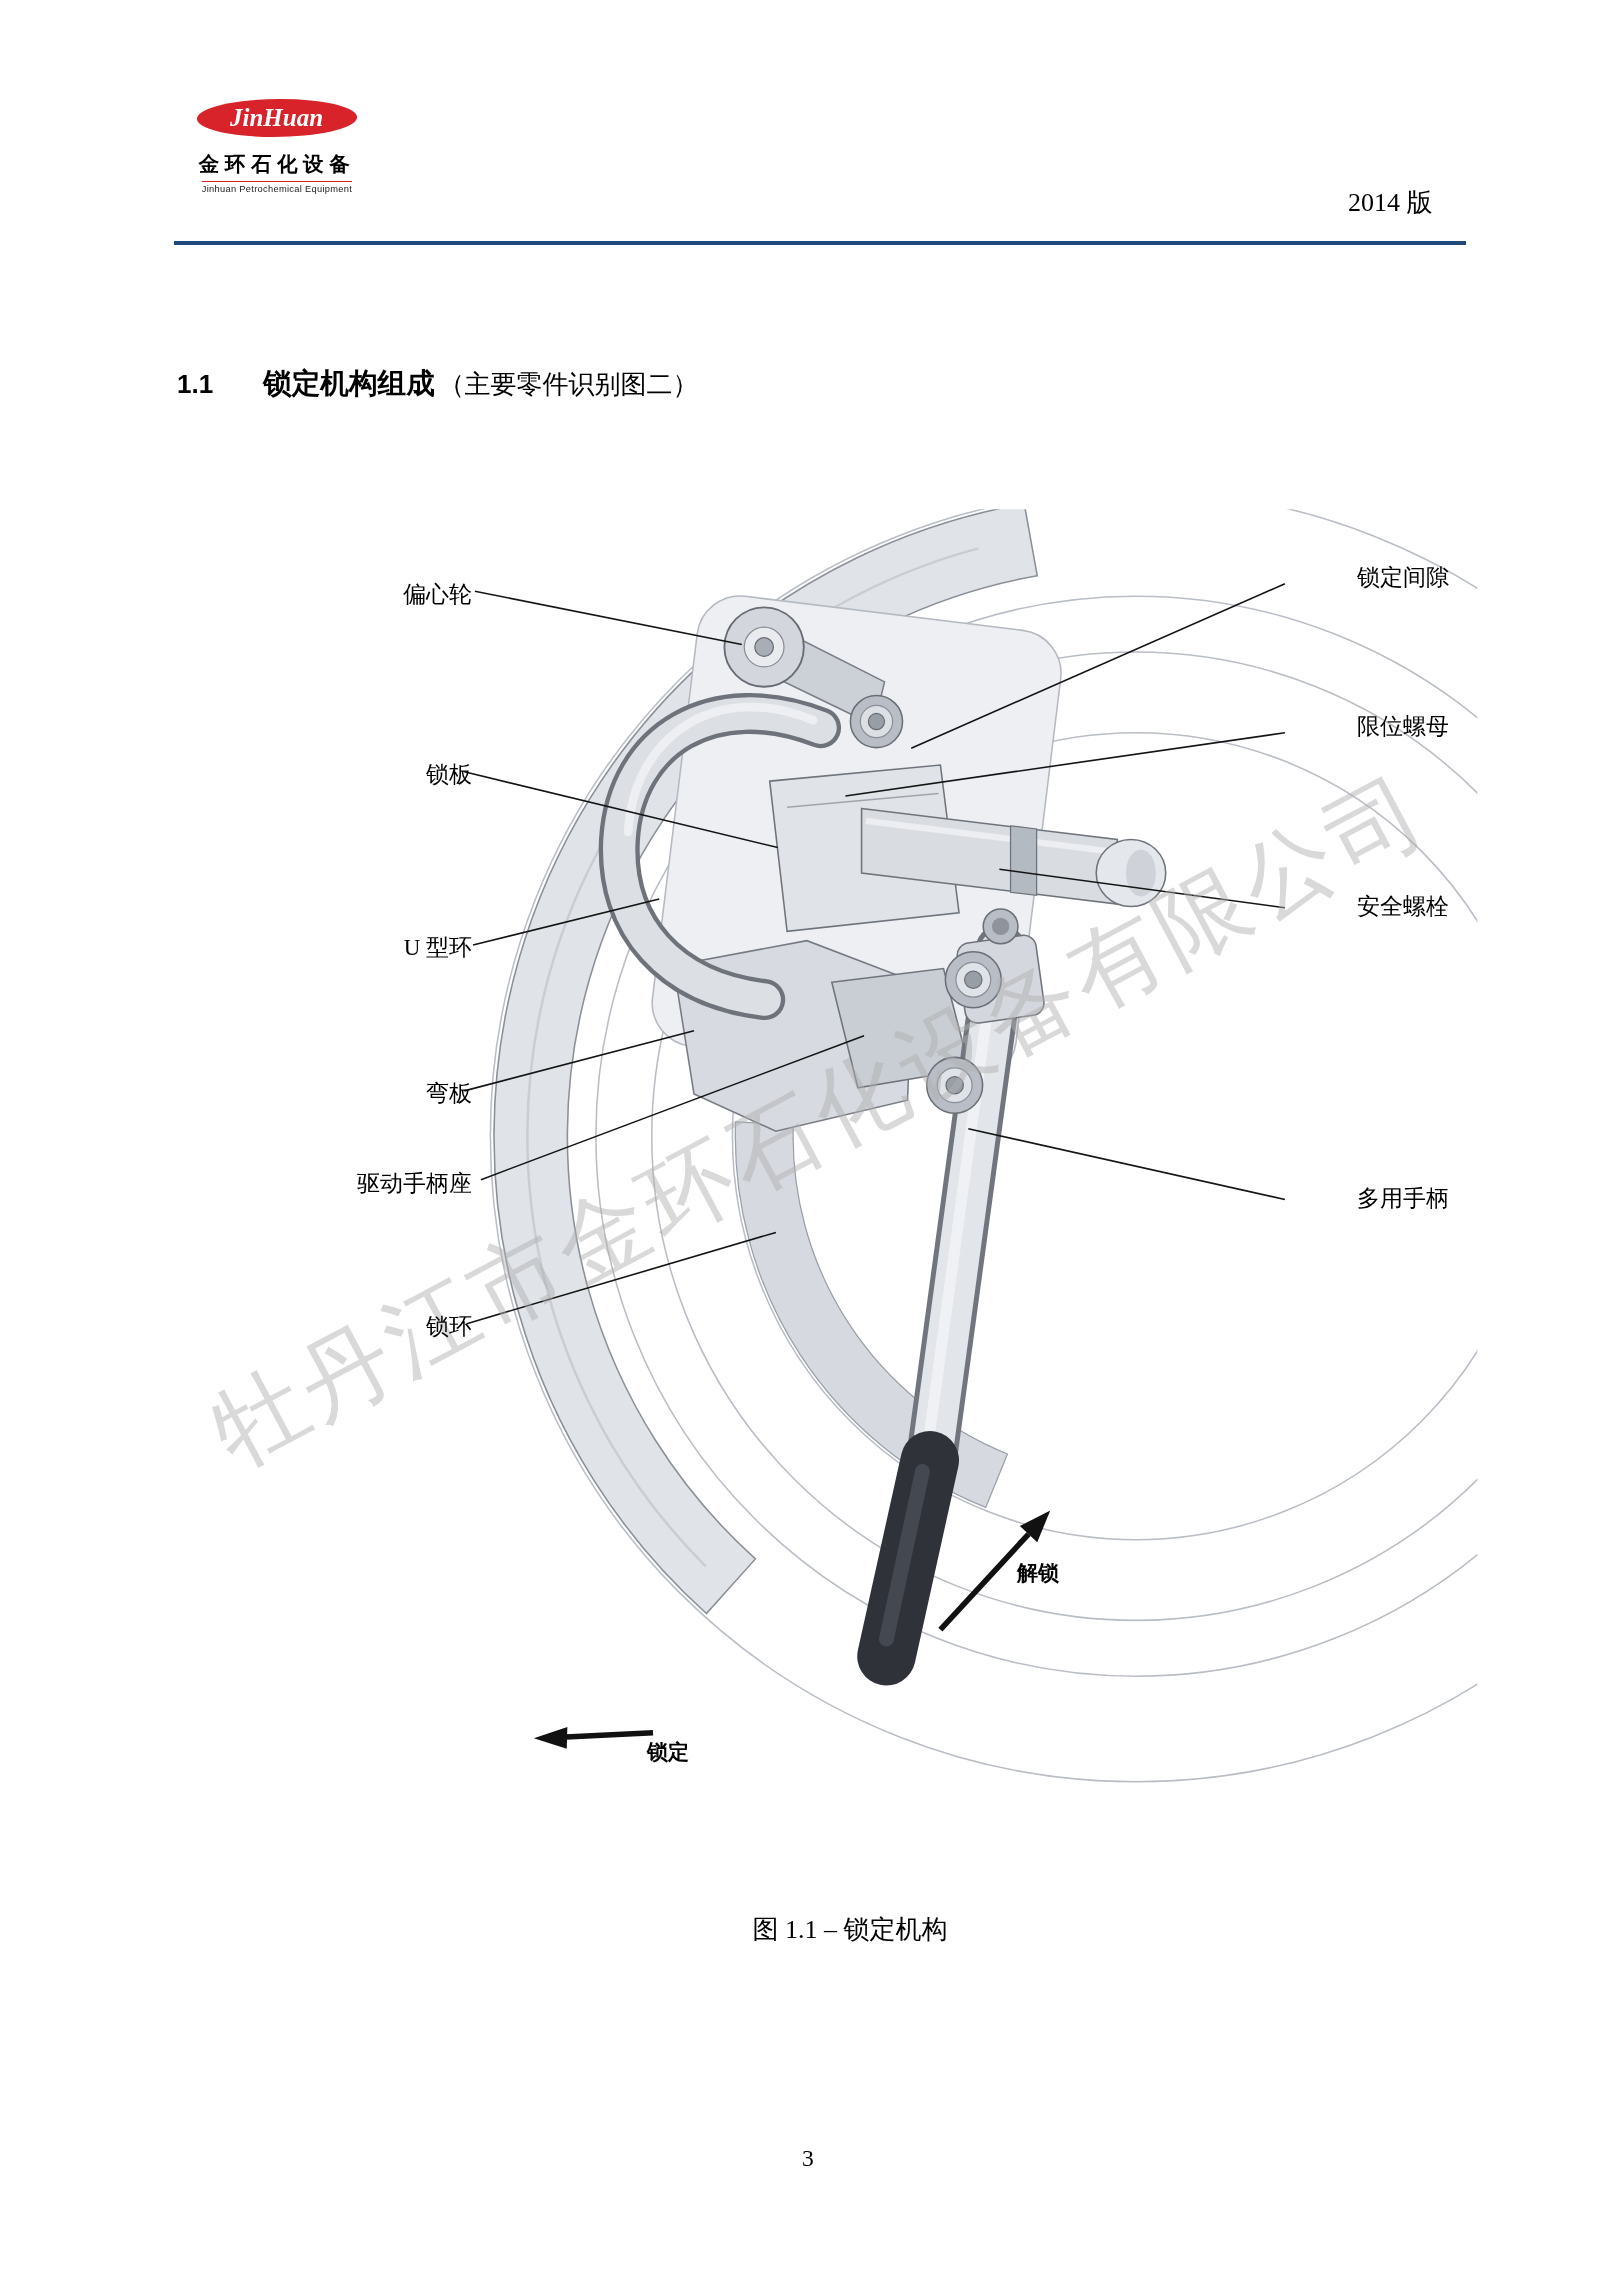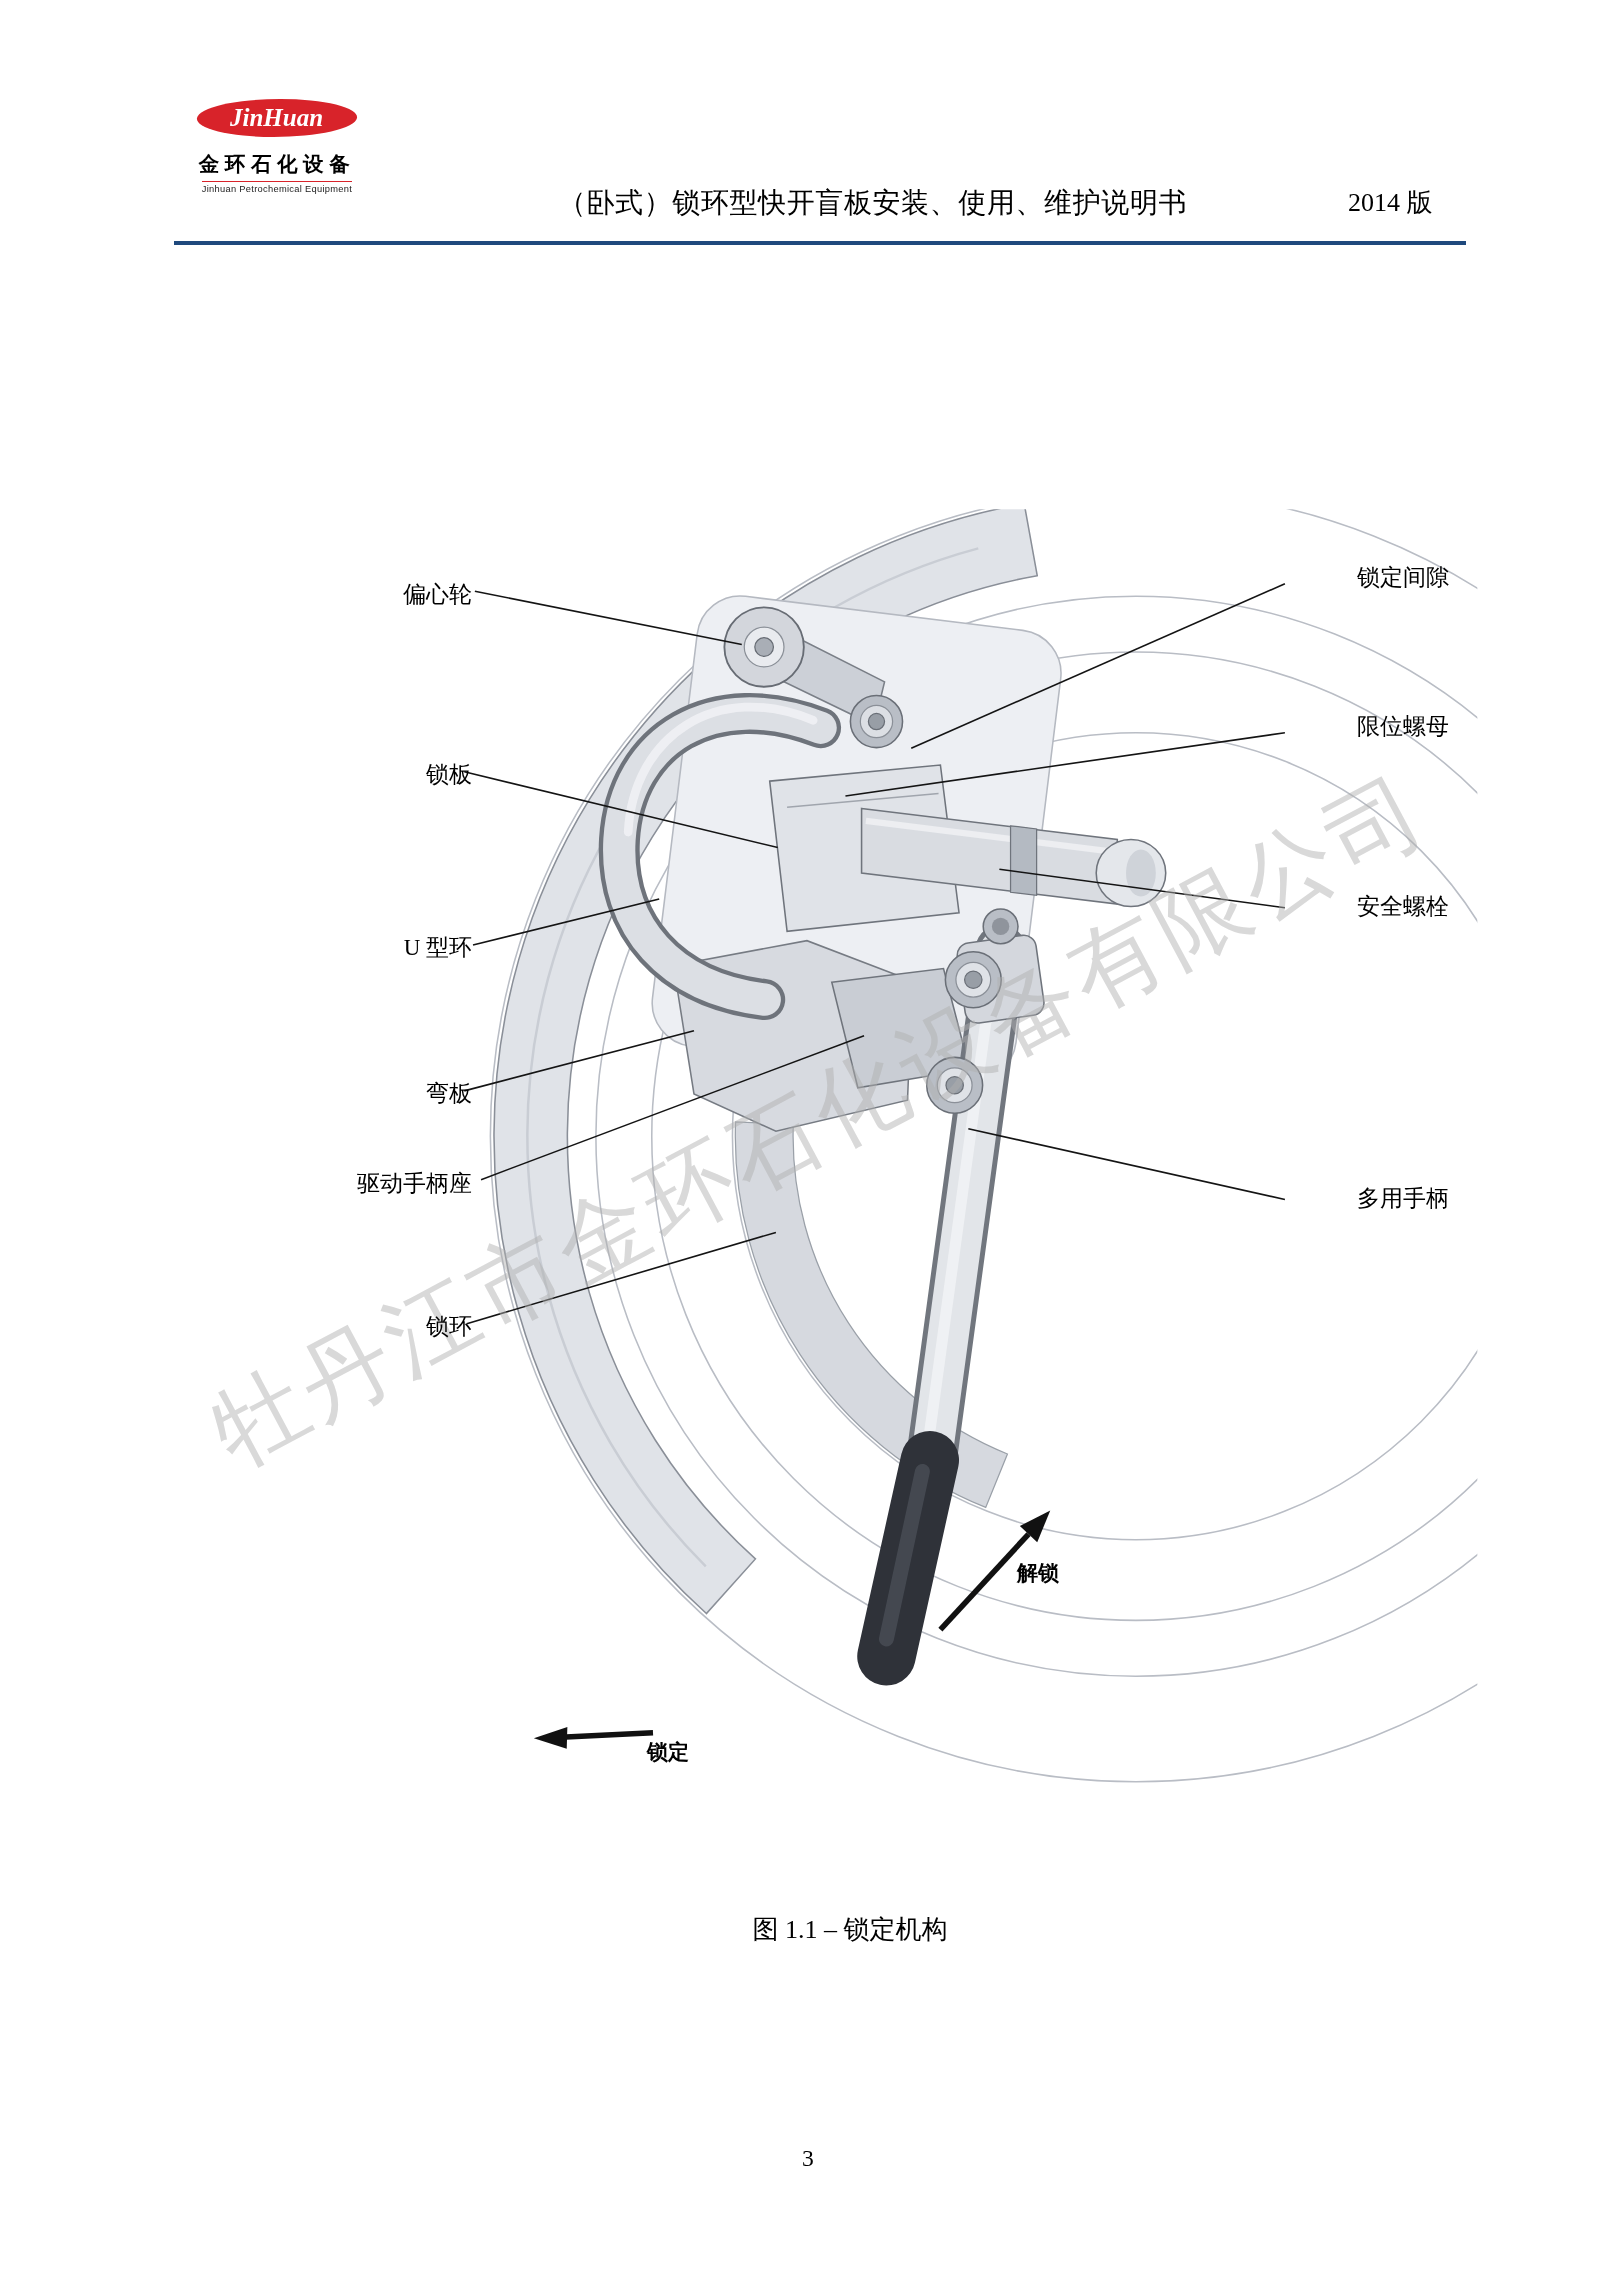--- a/index.html
+++ b/index.html
@@ -51,24 +51,28 @@
 
 <div class="page">
 
   <div class="logo">
     <div class="logo-swoosh">
       <span class="logo-script">JinHuan</span>
     </div>
     <div class="logo-cn">金环石化设备</div>
     <div class="logo-en">Jinhuan Petrochemical Equipment</div>
   </div>
-  <div class="doc-title">（卧式）锁环型快开盲板安装、使用、维护说明书</div>
   <div class="edition">2014 版</div>
   <div class="header-rule"></div>
 
+  <div class="section">
+    <span class="sec-num">1.1</span>
+    <span class="sec-title">锁定机构组成</span>
+    <span class="sec-sub">（主要零件识别图二）</span>
+  </div>
 
   <svg class="diagram-svg" viewBox="0 0 2605 3661" xmlns="http://www.w3.org/2000/svg">
     <defs>
       <clipPath id="diagClip">
           <rect x="320" y="820" width="2060" height="2160"></rect>
         </clipPath>
     </defs>
 
     <g clip-path="url(#diagClip)">
 

